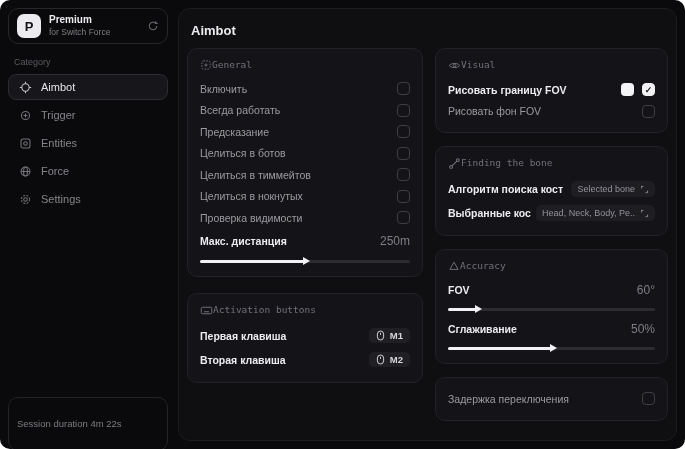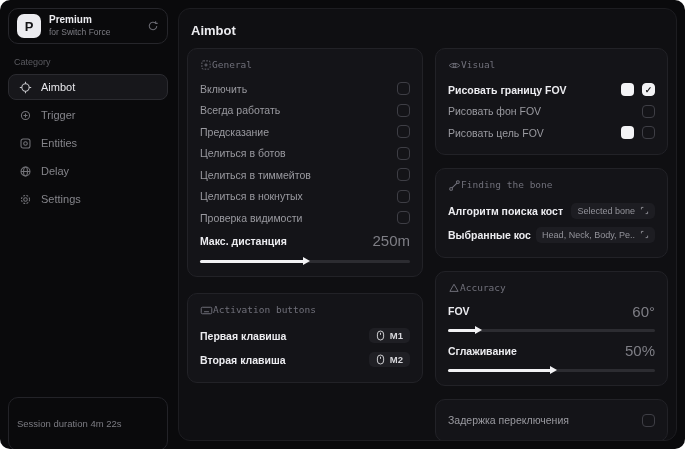--- a/index.html
+++ b/index.html
@@ -54,21 +54,21 @@
   .card-head {
     display:flex; align-items:flex-start; gap:0; color:#70707a;
     font-family:"DejaVu Sans Mono", monospace; font-size:9.5px; margin-bottom:7px;
   }
   .row {
     display:flex; align-items:center; justify-content:space-between;
     height:21.5px; font-size:10.5px; color:#9a9aa0;
   }
   .row .lbl { flex:1; white-space:nowrap; overflow:hidden; }
   .row.active-row { color:#ececf0; font-weight:bold; }
-  .val { color:#7e7e85; font-weight:normal; font-size:15px; }
+  .val { color:#7e7e85; font-weight:normal; font-size:12px; }
   
   .cbx {
     width:13px; height:13px; border:1.4px solid #3e3e45; border-radius:4px;
     display:flex; align-items:center; justify-content:center; cursor:pointer;
     flex:0 0 13px;
   }
   .cbx.checked { background:#f2f2f4; border-color:#f2f2f4; color:#141416; font-size:9px; font-weight:bold; }
   .swatch { width:13px; height:13px; background:#f4f4f6; border-radius:4px; cursor:pointer; flex:0 0 13px; }
   .controls { display:flex; align-items:center; gap:8px; }
   
@@ -147,21 +147,21 @@
     </div>
 
     <div class="nav-item">
       <span class="nav-icon">
         <svg width="13" height="13" viewBox="0 0 16 16" fill="none" stroke="currentColor" stroke-width="1.3">
           <circle cx="8" cy="8" r="5.5"></circle>
             <ellipse cx="8" cy="8" rx="2.4" ry="5.5"></ellipse>
             <path d="M2.5 8h11"></path>
         </svg>
       </span>
-      <span>Delay</span>
+      <span>Force</span>
     </div>
 
     <div class="nav-item">
       <span class="nav-icon">
         <svg width="13" height="13" viewBox="0 0 16 16" fill="none" stroke="currentColor" stroke-width="1.3">
           <circle cx="8" cy="8" r="2.2"></circle>
             <circle cx="8" cy="8" r="5" stroke-dasharray="2.4 1.6"></circle>
         </svg>
       </span>
       <span>Settings</span>
@@ -289,27 +289,20 @@
               <span class="swatch"></span>
               <span class="cbx checked">✓</span>
             </span>
           </div>
           <div class="row">
             <span class="lbl">Рисовать фон FOV</span>
             <span class="controls">
               <span class="cbx"></span>
             </span>
           </div>
-          <div class="row">
-            <span class="lbl">Рисовать цель FOV</span>
-            <span class="controls">
-              <span class="swatch"></span>
-              <span class="cbx"></span>
-            </span>
-          </div>
         </section>
 
         <section class="card">
           <div class="card-head">
             <span>
               <svg width="13" height="13" viewBox="0 0 16 16" fill="none" stroke="currentColor" stroke-width="1.3">
                 <path d="M5 11L11 5"></path>
                   <circle cx="3.8" cy="12.2" r="1.7"></circle>
                   <circle cx="12.2" cy="3.8" r="1.7"></circle>
               </svg>

